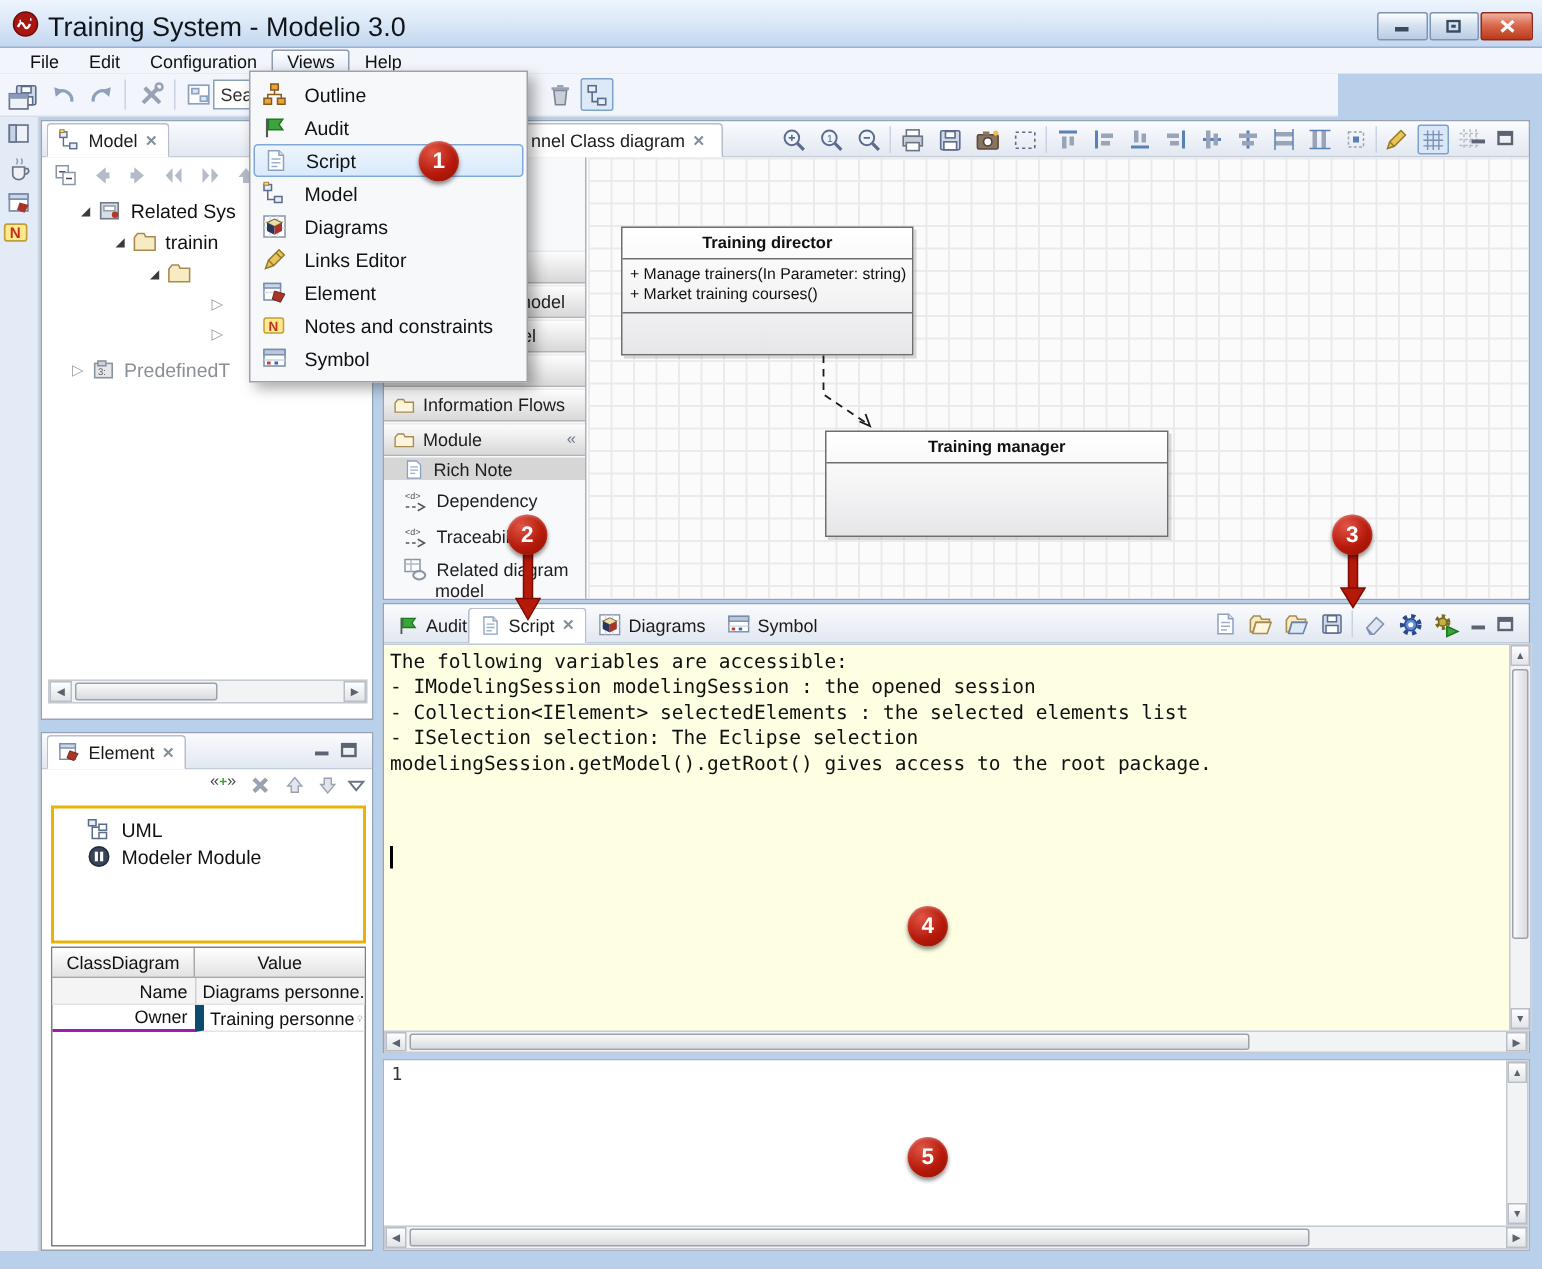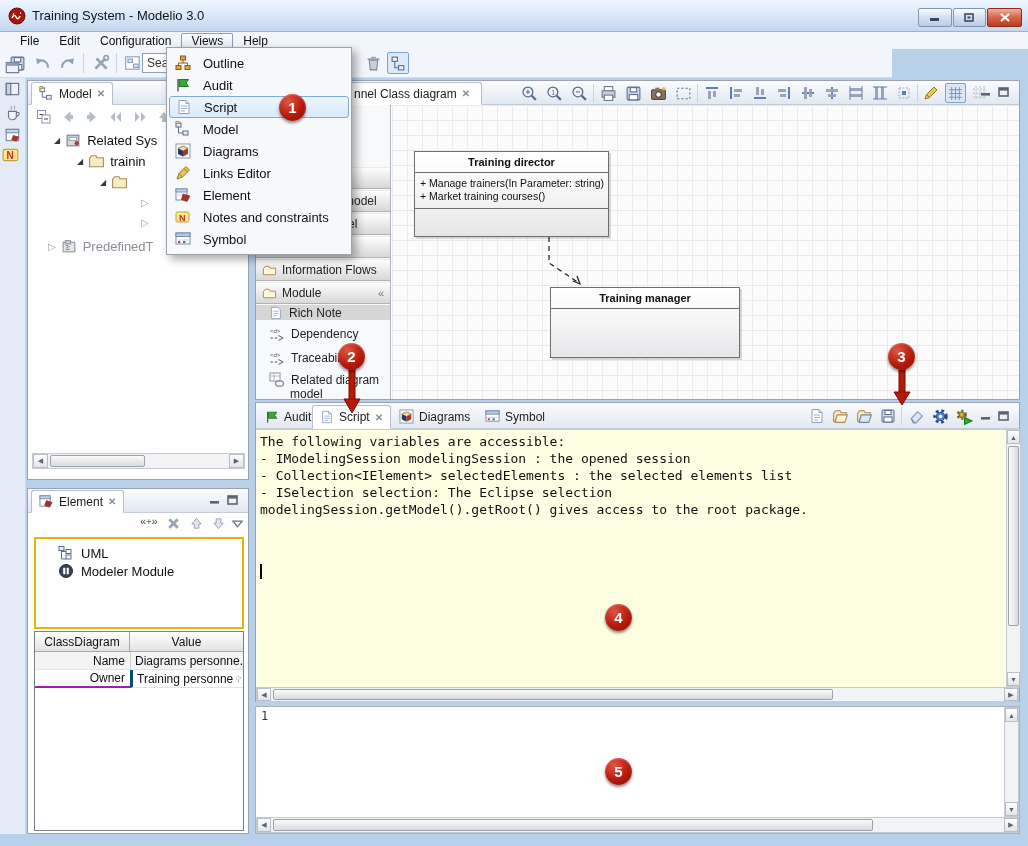--- a/index.html
+++ b/index.html
@@ -2,21 +2,21 @@
 <html><head>
 <meta charset="utf-8">
 <style>
 *{box-sizing:border-box;margin:0;padding:0}
 body{margin:0;background:#888}
 #app{position:relative;width:1028px;height:846px;background:#b9d0ea;font-family:"Liberation Sans",sans-serif;overflow:hidden}
 .abs{position:absolute}
 svg{display:block}
 
 .titlebar{position:absolute;left:0;top:0;width:1028px;height:32px;background:linear-gradient(180deg,#eef5fd 0%,#dcE9f8 45%,#c3d7ef 100%);border-bottom:1px solid #9ab3d1}
-.title-text{position:absolute;left:32px;top:8px;font-size:13px;color:#101418}
+.title-text{position:absolute;left:32px;top:8px;font-size:18px;color:#101418}
 .winbtn{position:absolute;top:8px;height:19px;border:1px solid #7e96b5;border-radius:2px;background:linear-gradient(#fdfeff,#d7e2f0 45%,#bacce4);display:flex;align-items:center;justify-content:center;color:#3a4a60;font-size:10px;font-weight:bold}
 .winbtn.close{background:linear-gradient(#f0b0a0,#d96a4e 45%,#ba3a1e);border-color:#8e2a1a;color:#fff}
 
 .menubar{position:absolute;left:0;top:32px;width:1028px;height:17px;background:#f2f5fb;font-size:12px;color:#101010;display:flex;align-items:center;padding-left:10px}
 .menu-item{padding:1px 10px}
 .menu-item.open{border:1px solid #8e9cb4;border-radius:2px;background:linear-gradient(#fdfeff,#e2eaf5);padding:0 9px}
 
 .maintoolbar{position:absolute;left:0;top:49px;width:892px;height:29px;background:#f2f5fb;border-bottom:1px solid #d6dfeb}
 .tbtn{position:absolute;top:3px;width:22px;height:22px;display:flex;align-items:center;justify-content:center;border-radius:2px}
 .tbtn.pressed{border:1px solid #7da2ce;background:#dce9f7}
@@ -321,21 +321,21 @@
         <span>Modeler Module</span>
       </div>
     </div>
 
     <div class="ptable">
       <div class="pth" style="left:0;width:95px">ClassDiagram</div>
       <div class="pth" style="left:95px;width:113px;border-right:none">Value</div>
       <div class="ptc" style="left:0;top:20px;width:95px;justify-content:flex-end;padding-right:5px;background:#f4f4f4;border-bottom:1px solid #e4e4e4">Name</div>
       <div class="ptc" style="left:95px;top:20px;width:113px;padding-left:4px;background:#f4f4f4;border-bottom:1px solid #e4e4e4;border-left:1px solid #d0d0d0">Diagrams personne...</div>
       <div class="ptc" style="left:0;top:38px;width:95px;justify-content:flex-end;padding-right:5px;border-bottom:2px solid #a21caf">Owner</div>
-      <div class="ptc" style="left:95px;top:38px;width:113px;padding-left:4px;border-bottom:1px solid #e4e4e4;border-left:3px solid #0c4a6e">
+      <div class="ptc" style="left:95px;top:38px;width:113px;padding-left:4px;border-bottom:1px solid #e4e4e4;border-left:6px solid #0c4a6e">
         <span>Training personne</span>
         <svg width="10" height="10" viewBox="0 0 10 10" style="margin-left:1px">
             <circle cx="5" cy="4" r="2.2" fill="none" stroke="#8a8f96" stroke-dasharray="1.2,1"></circle>
             <line x1="5" y1="6.5" x2="5" y2="9" stroke="#8a8f96"></line>
           </svg>
       </div>
     </div>
   </div>
 
   <div class="panel" style="left:255px;top:80px;width:765px;height:320px">
@@ -506,21 +506,21 @@
     </div>
 
     <div class="canvas">
       <div class="uml" style="left:22px;top:46px;width:195px;height:86px">
         <div class="hd">Training director</div>
         <div class="ops">
           <div>+ Manage trainers(In Parameter: string)</div>
           <div>+ Market training courses()</div>
         </div>
       </div>
-      <div class="uml" style="left:158px;top:182px;width:190px;height:71px">
+      <div class="uml" style="left:158px;top:182px;width:229px;height:71px">
         <div class="hd">Training manager</div>
       </div>
       <svg class="abs" style="left:0;top:0;pointer-events:none" width="629" height="296">
         <polyline points="157,132 157,158 187,178" fill="none" stroke="#1a1a1a" stroke-width="1.2" stroke-dasharray="5,4"></polyline>
         <path d="M181,176 L188,179 L185,171" fill="none" stroke="#1a1a1a" stroke-width="1.2"></path>
       </svg>
     </div>
   </div>
 
   <div class="panel" style="left:255px;top:402px;width:765px;height:300px">

